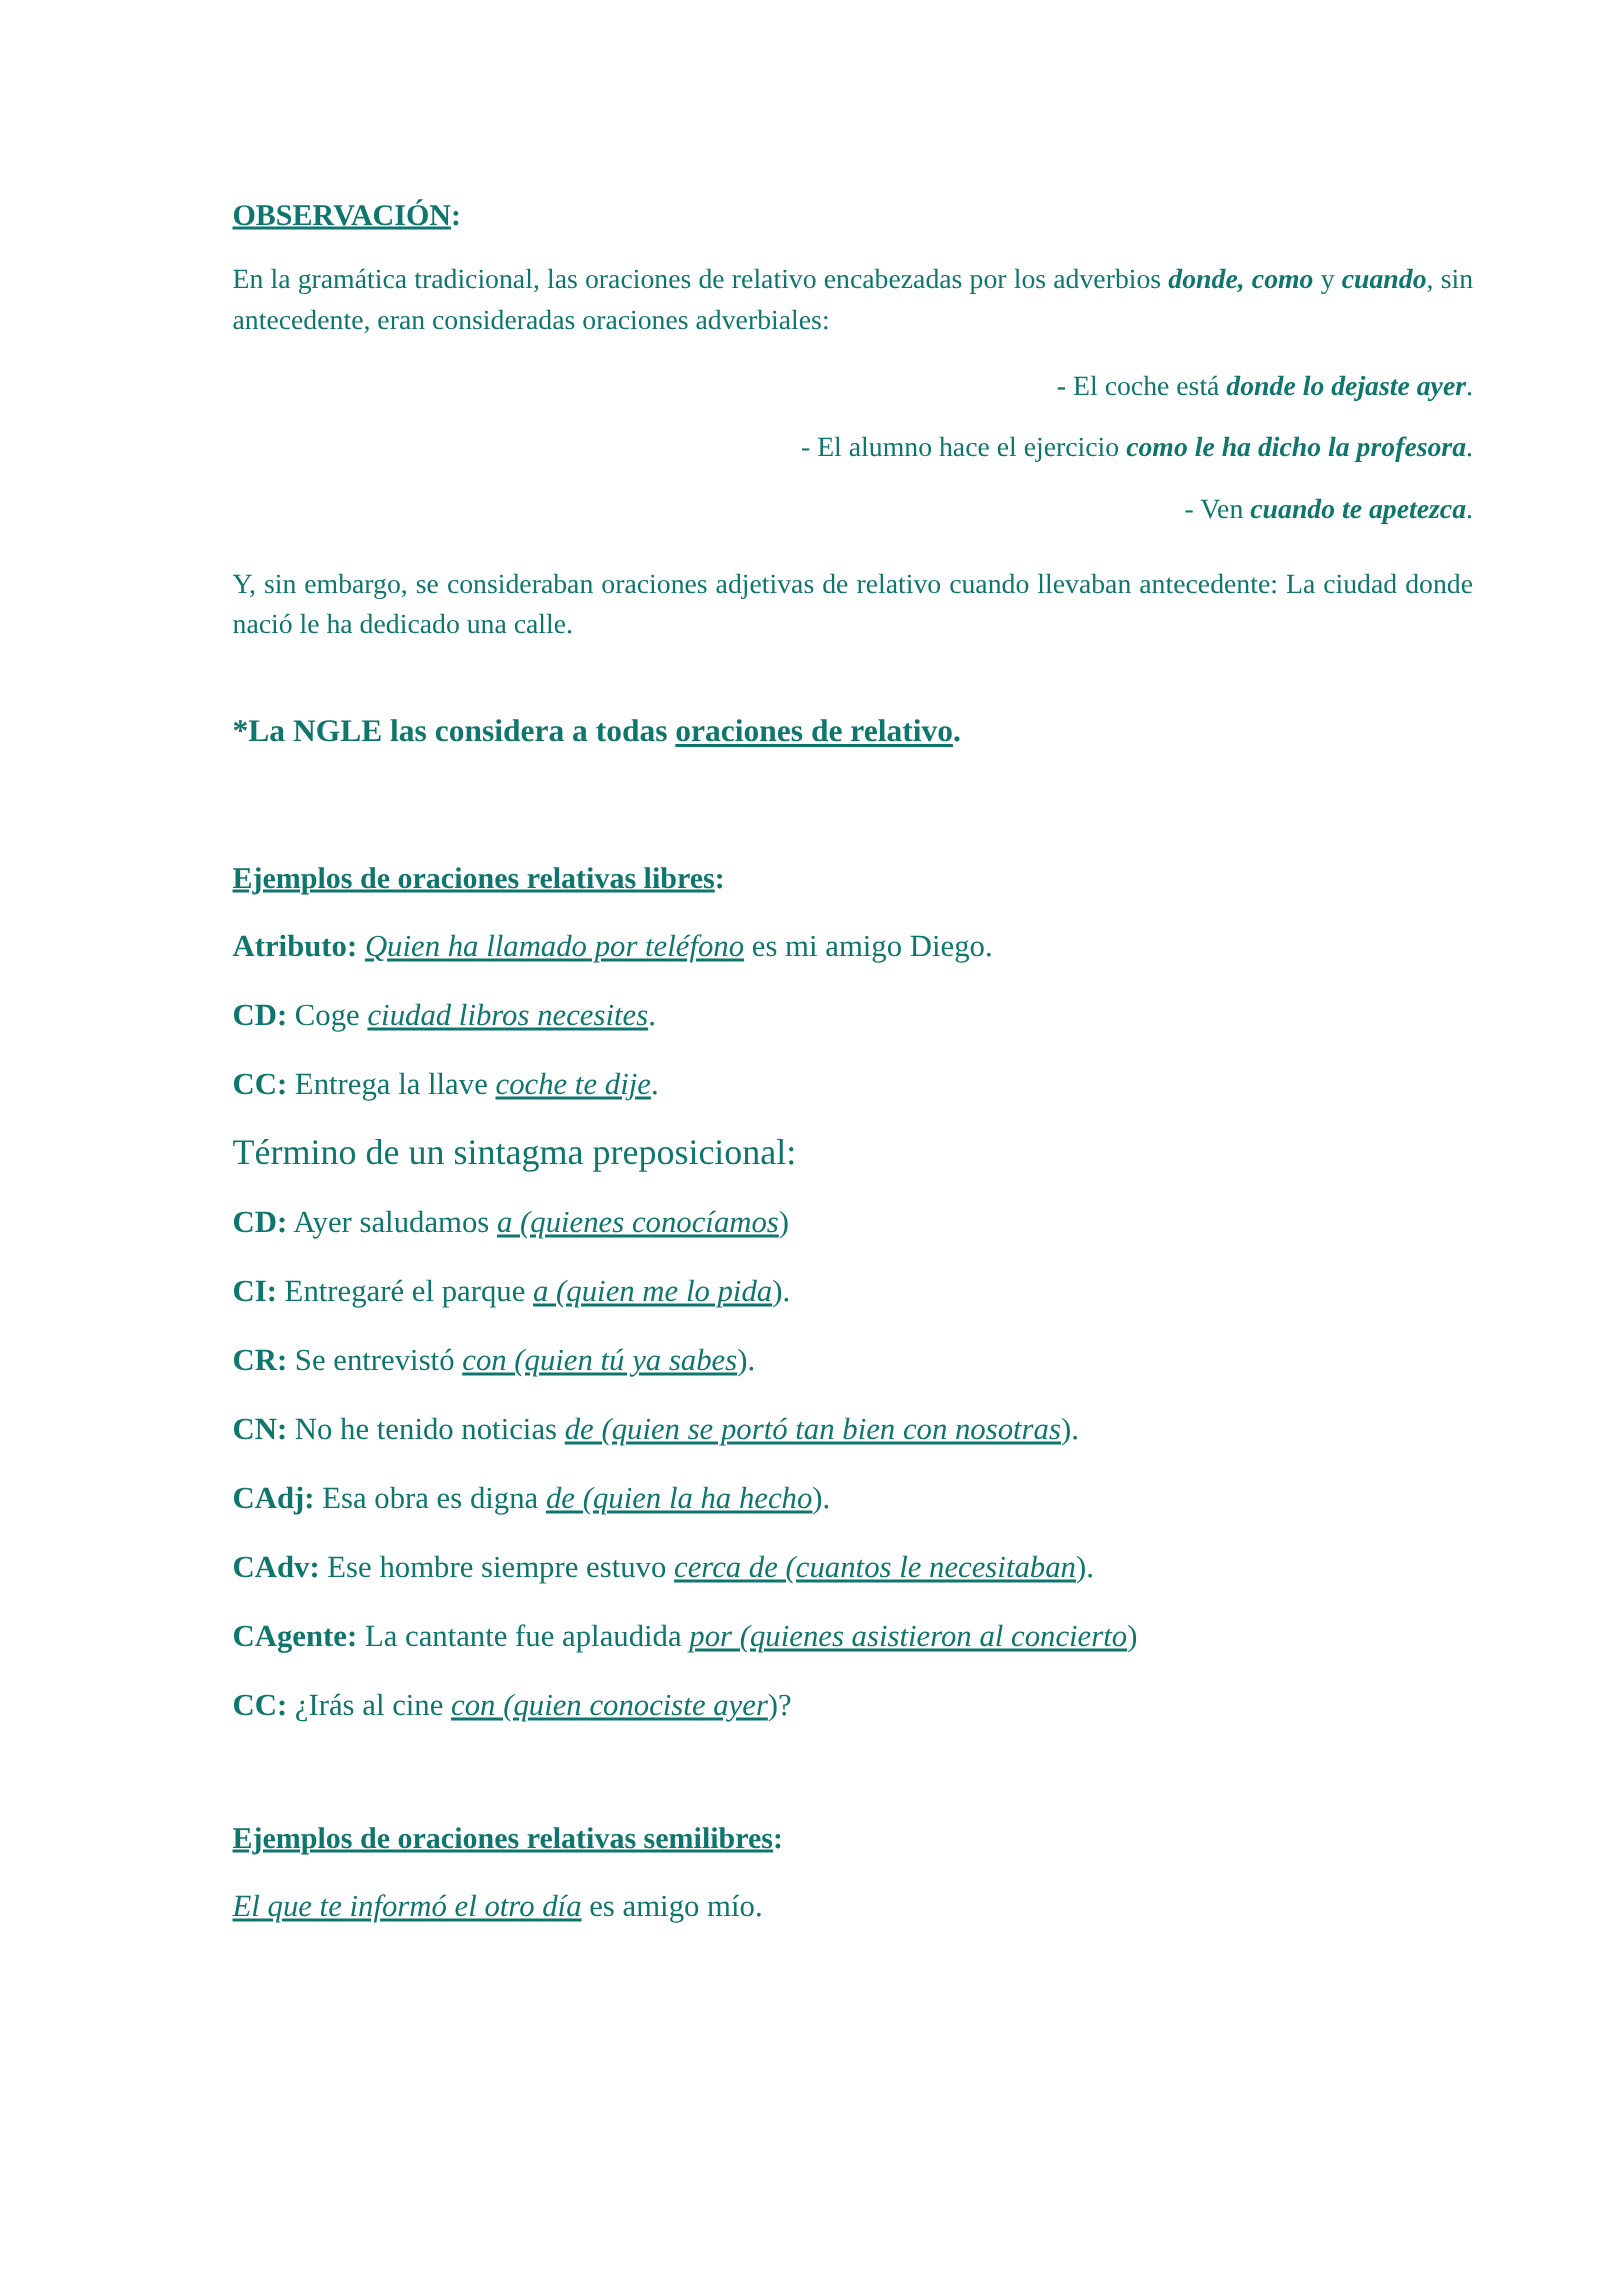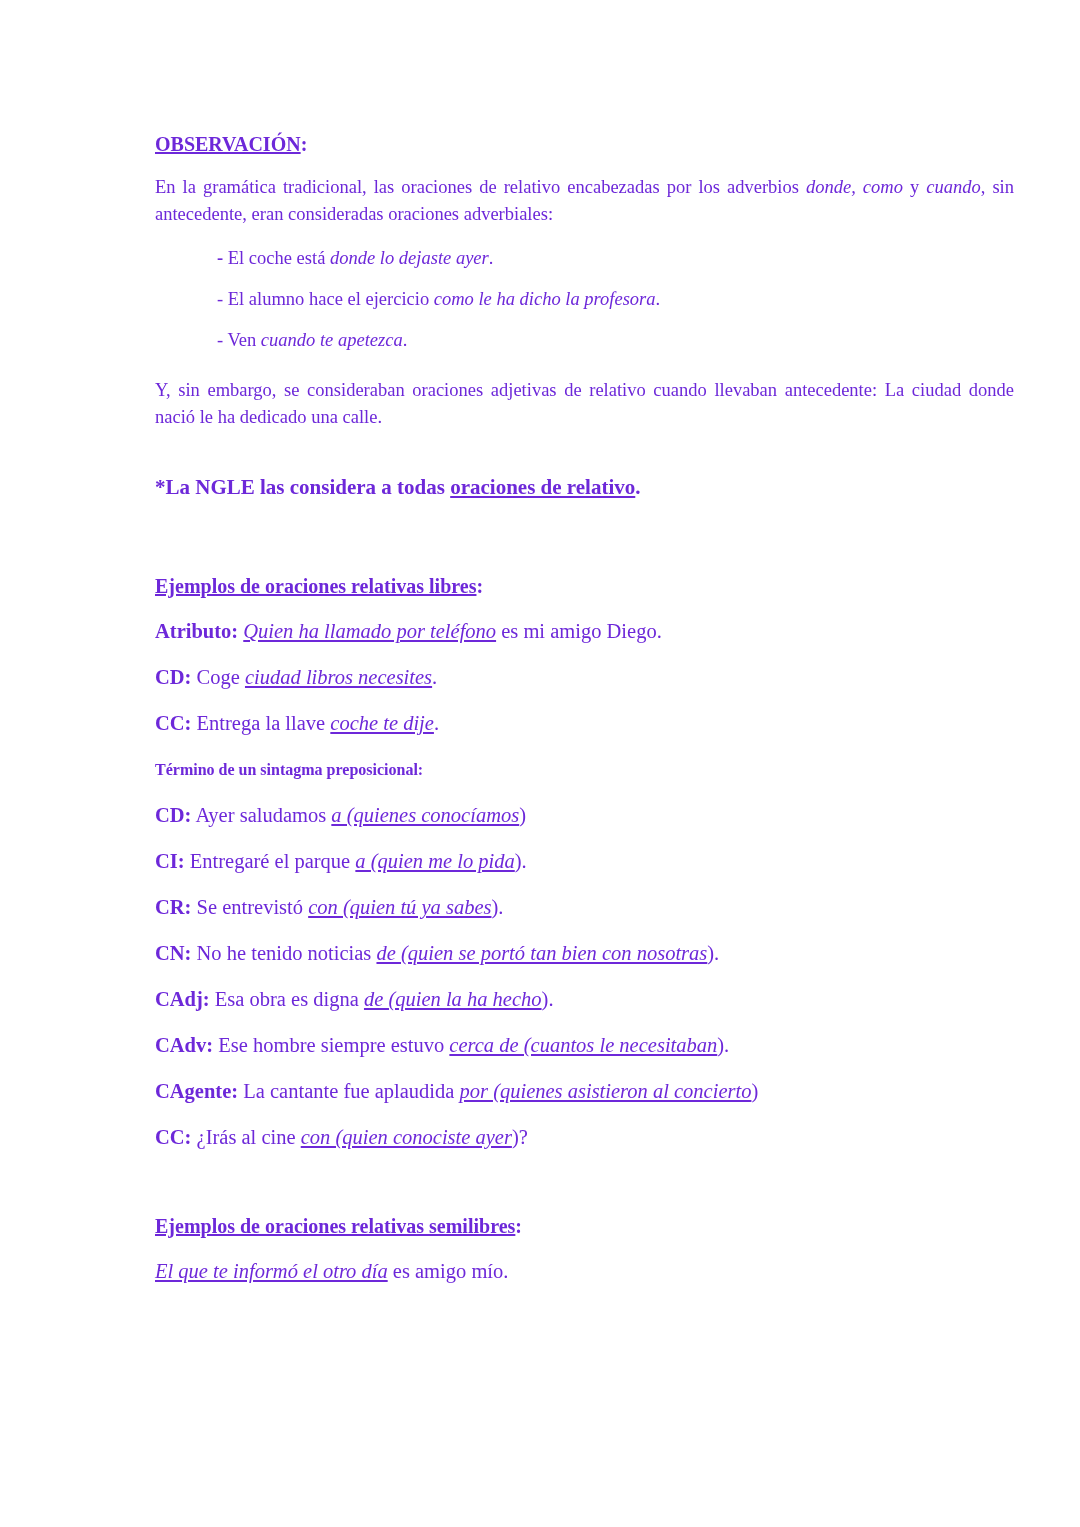--- a/index.html
+++ b/index.html
@@ -2,36 +2,36 @@
 <html><head>
 <meta charset="utf-8">
 <style>
   * { margin:0; padding:0; box-sizing:border-box; }
   html,body { background:#ffffff; }
   .page {
     position:relative;
     width:1080px;
     min-height:1527px;
     background:#ffffff;
-    color:#6d28d9;
+    color:#0f766e;
     font-family:"Liberation Serif","DejaVu Serif",serif;
-    padding:133px 66px 60px 155px;
+    padding:133px 98px 60px 155px;
   }
   .h1 { font-size:20px; font-weight:bold; line-height:23px; margin:0 0 18px 0; }
   .h-libres { margin:76px 0 22px 0; }
   .h-semi  { margin:66px 0 22px 0; }
-  .h-termino { font-size:16px; font-weight:bold; line-height:23px; margin:0 0 23px 0; }
+  .h-termino { font-size:24px; font-weight:normal; line-height:23px; margin:0 0 23px 0; }
   .u { text-decoration:underline; }
   .body { font-size:18.5px; line-height:27px; margin:0 0 10px 0; }
   .just { text-align:justify; }
-  .bi { font-weight:normal; font-style:italic; }
+  .bi { font-weight:bold; font-style:italic; }
   .b  { font-weight:bold; }
   .it { }
   .itu { font-style:italic; text-decoration:underline; }
-  .bullets { padding:8px 0 8px 62px; }
+  .bullets { padding:8px 0 8px 62px;text-align:right; }
   .bullet { font-size:18.5px; line-height:25px; margin:0 0 16px 0; }
   .ngle { font-size:21px; font-weight:bold; line-height:24px; margin:44px 0 0 0; }
   .ex { font-size:20.5px; line-height:23px; margin:0 0 23px 0; }
   .ex .lbl { font-weight:bold; font-style:normal; }
 </style>
 </head>
 <body>
 
 <div class="page">
 

